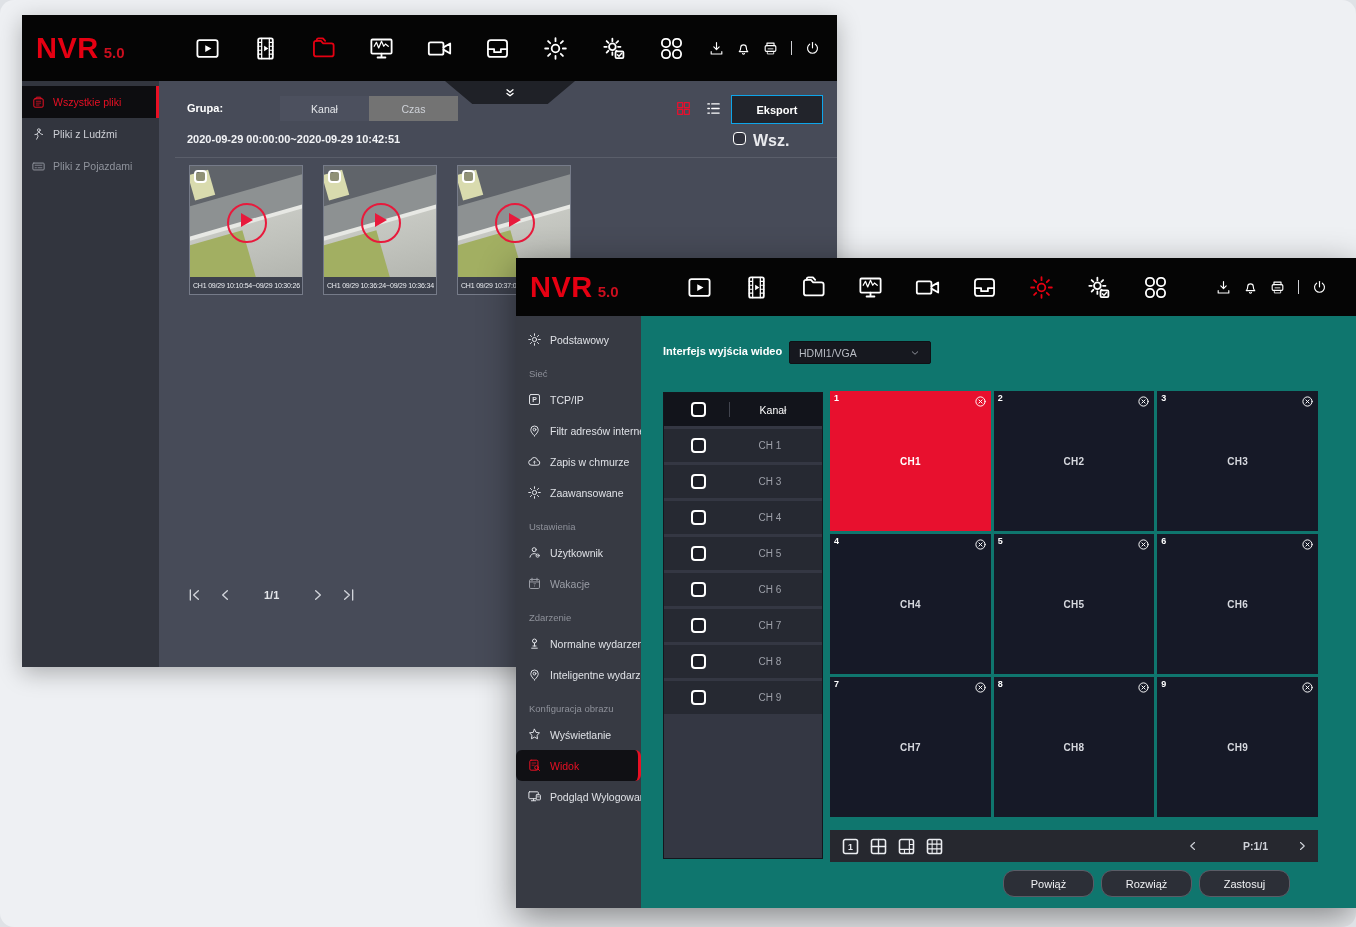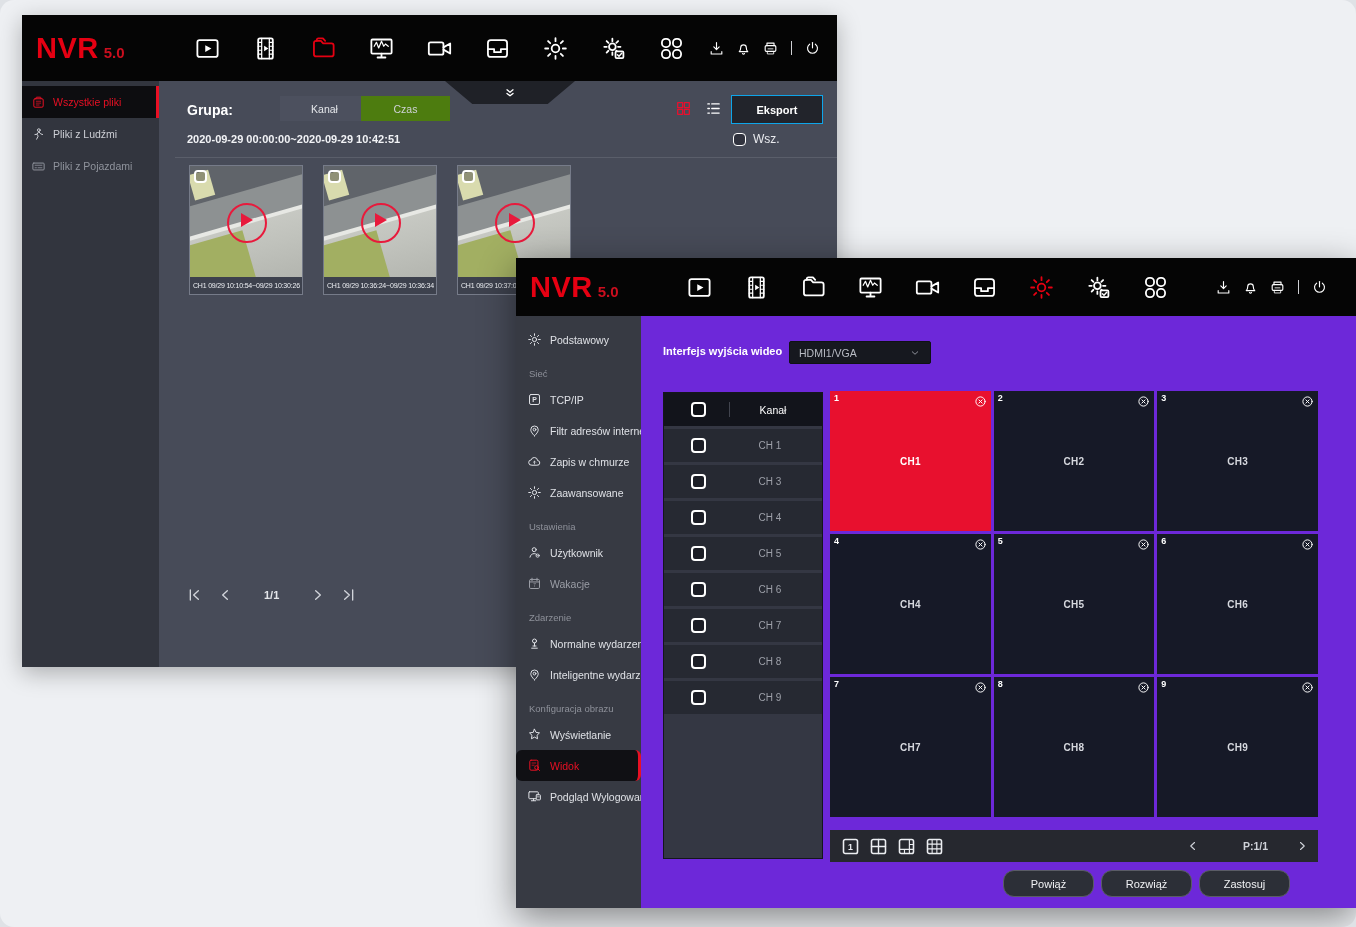--- a/index.html
+++ b/index.html
@@ -29,35 +29,35 @@
   .bw-side-item{height:32px;display:flex;align-items:center;gap:7px;padding-left:9px;
                 font-size:10.5px;color:#cdcfd5;cursor:pointer;}
   .bw-side-item .sico{width:15px;height:15px;flex:0 0 15px;}
   .bw-side-item.active{background:#0d0d10;color:#e81024;border-right:3px solid #e81024;}
   .bw-side-item.dim{color:#8f939c;}
   .bw-content{flex:1;position:relative;background:#474b58;}
   .collapse{position:absolute;top:0;left:286px;width:130px;height:23px;background:#1f2127;
             clip-path:polygon(0 0,100% 0,79% 100%,21% 100%);display:flex;align-items:center;
             justify-content:center;color:#fff;cursor:pointer;}
   .collapse .ico{width:16px;height:16px;}
-  .grupa{position:absolute;left:28px;top:21px;font-size:14px;font-weight:bold;color:#fff;}
+  .grupa{position:absolute;left:28px;top:21px;font-size:11px;font-weight:bold;color:#fff;}
   .tbtn{position:absolute;top:15px;width:89px;height:25px;display:flex;align-items:center;
         justify-content:center;font-size:10.5px;color:#e4e6ea;cursor:pointer;}
   .tbtn.kanal{left:121px;background:#4c505e;}
-  .tbtn.czas{left:202px;background:#4d7c0f;color:#cfd2d8;}
+  .tbtn.czas{left:210px;background:#737373;color:#cfd2d8;}
   .viewtoggle{position:absolute;left:516px;top:19px;display:flex;gap:13px;align-items:center;}
   .vico{width:17px;height:17px;cursor:pointer;}
   .vico.grid{color:#e8102e;}
   .vico.list{color:#fff;}
   .eksport{position:absolute;left:572px;top:14px;width:90px;height:27px;background:#22242b;
            border:1px solid #0ea5e9;color:#fff;font-size:11px;font-weight:bold;display:flex;
            align-items:center;justify-content:center;cursor:pointer;}
   .daterange{position:absolute;left:28px;top:52px;font-size:11px;font-weight:bold;color:#f2f3f6;}
-  .wsz{position:absolute;left:574px;top:51px;display:flex;align-items:flex-end;gap:7px;
-       color:#e9eaee;font-size:12px;}
+  .wsz{position:absolute;left:574px;top:51px;display:flex;align-items:flex-start;gap:7px;
+       color:#e9eaee;font-size:16px;font-weight:bold;}
   .cb{width:14px;height:14px;border:2px solid #fff;border-radius:4px;background:rgba(10,10,14,.35);
       box-sizing:border-box;cursor:pointer;}
   .hline{position:absolute;left:16px;right:0;top:76px;height:1px;background:#5a5e6a;}
   .thumbs{position:absolute;left:30px;top:84px;display:flex;gap:20px;}
   .thumb{width:112px;background:#3d414d;border:1px solid #767b89;position:relative;cursor:pointer;}
   .timg{height:111px;position:relative;overflow:hidden;
         background:linear-gradient(165deg,#dadbd6,#c0c2bc 70%,#b3b5af);}
   .sc-roof{position:absolute;left:-15%;top:-32%;width:145%;height:55%;background:#60646a;transform:rotate(-16deg);}
   .sc-mid{position:absolute;left:-12%;top:21%;width:135%;height:26%;background:#8d9192;
           transform:rotate(-16deg);box-shadow:0 4px 0 #e7e8e4;}
@@ -75,21 +75,21 @@
   .pgtxt{font-size:11px;font-weight:bold;margin:0 16px;color:#e4e6ea;}
   
   .fw-body{display:flex;height:592px;}
   .fw-side{width:125px;background:#373a43;padding-top:8px;box-sizing:border-box;overflow:hidden;}
   .fw-section{padding:13px 0 5px 13px;font-size:9.5px;color:#8e919a;white-space:nowrap;}
   .fw-item{height:31px;display:flex;align-items:center;gap:8px;padding-left:11px;font-size:10.5px;
            color:#dfe1e6;cursor:pointer;white-space:nowrap;overflow:hidden;}
   .fw-item .sico{width:15px;height:15px;flex:0 0 15px;}
   .fw-item.dim{color:#9b9ea6;}
   .fw-item.active{background:#101014;color:#e81024;border-right:3px solid #e81024;border-radius:6px;}
-  .fw-content{flex:1;position:relative;background:#6d28d9;text-decoration:underline;}
+  .fw-content{flex:1;position:relative;background:#0f766e;text-decoration:underline;}
   .outlabel{position:absolute;left:22px;top:29px;font-size:11px;font-weight:bold;color:#fff;}
   .dropdown{position:absolute;left:148px;top:25px;width:142px;height:23px;background:#16181f;
             border:1px solid #0f1115;border-radius:2px;display:flex;align-items:center;
             padding:0 9px;box-sizing:border-box;color:#b9bcc4;font-size:10.5px;cursor:pointer;}
   .dropdown .chev{width:12px;height:12px;margin-left:auto;color:#8d9099;}
   .chtable{position:absolute;left:22px;top:76px;width:160px;height:467px;background:#343743;
            border:1px solid #14161d;box-sizing:border-box;display:flex;flex-direction:column;}
   .cht-header{height:33px;background:#12141b;display:flex;align-items:center;padding-left:27px;
               color:#fff;font-size:10.5px;flex:0 0 33px;}
   .cht-header .hdiv{width:1px;height:15px;background:#41444e;margin-left:23px;}

